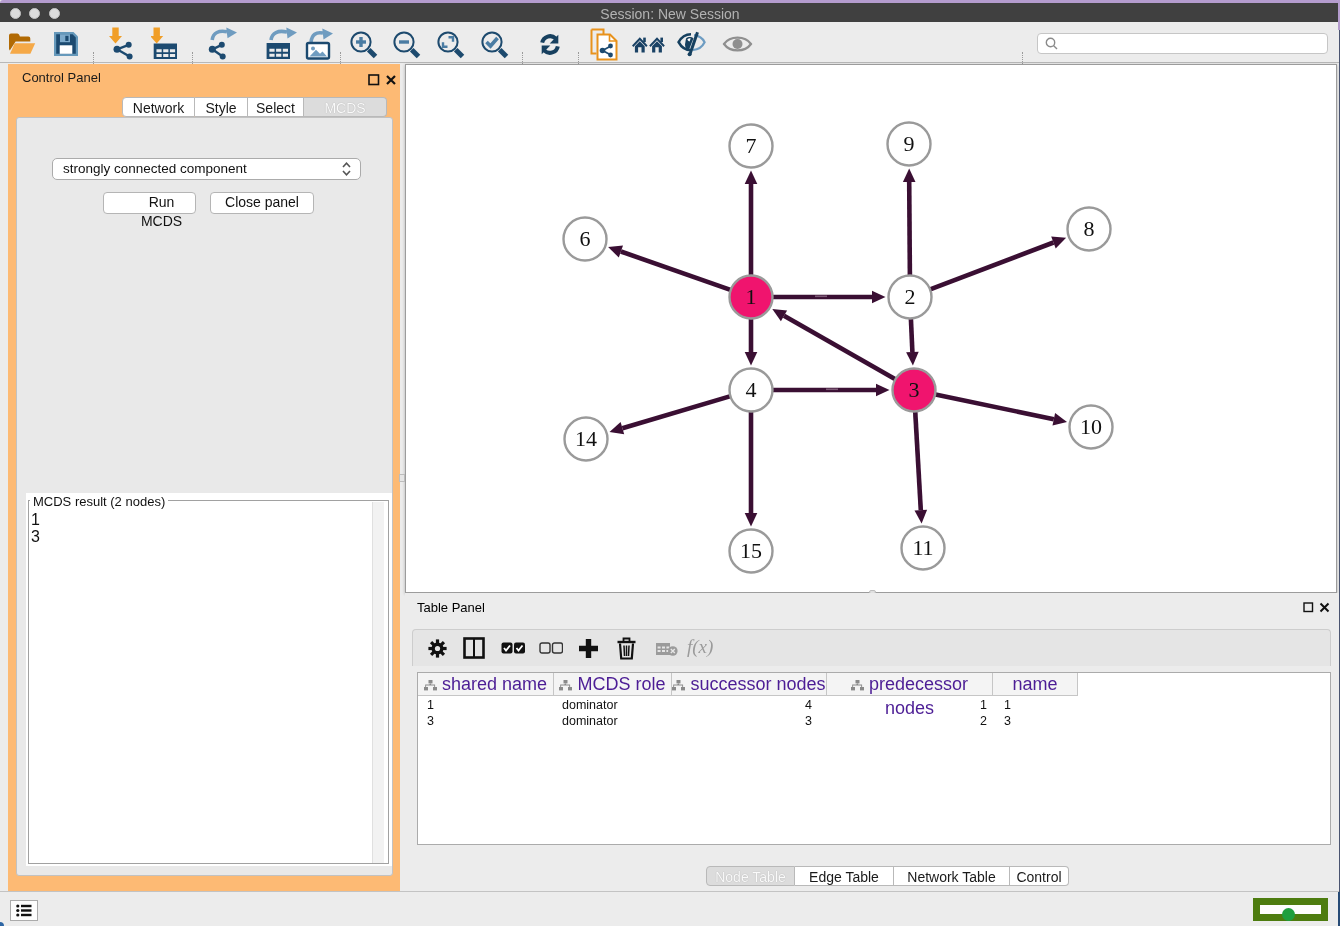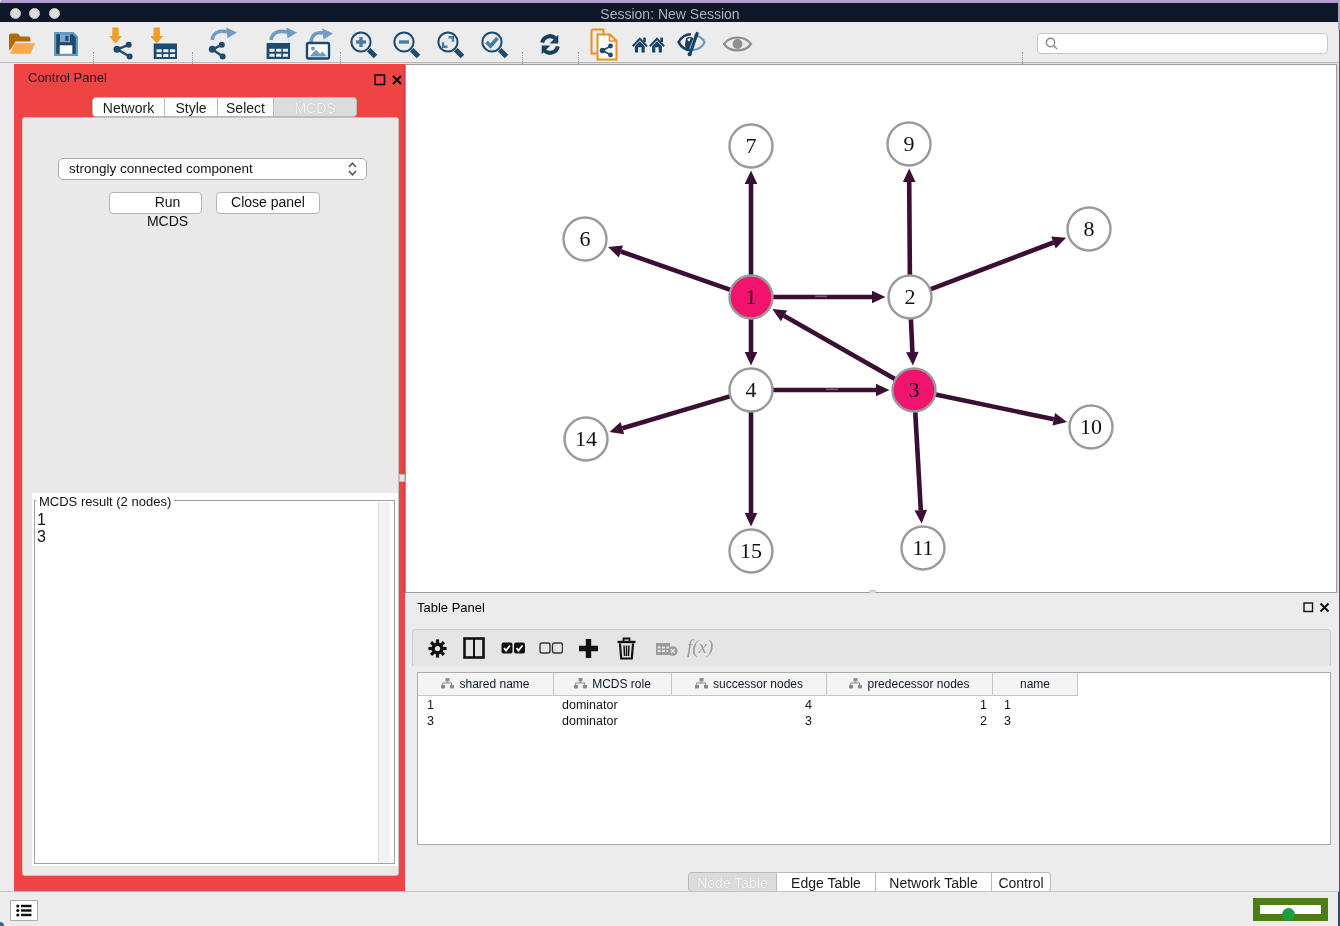--- a/index.html
+++ b/index.html
@@ -1,32 +1,32 @@
 <!DOCTYPE html>
 <html><head>
 <meta charset="utf-8">
 <style>
 * { margin:0; padding:0; box-sizing:border-box; }
 html,body { width:1340px; height:926px; overflow:hidden; }
 body { font-family:"Liberation Sans", sans-serif; background:#ececec; position:relative; }
 .abs { position:absolute; }
 
 #purpletop { left:0; top:0; width:1340px; height:3px; background:#b49cce; border-radius:5px 5px 0 0; }
-#titlebar { left:0; top:3px; width:1340px; height:19px; background:#0f172a; }
+#titlebar { left:0; top:3px; width:1340px; height:19px; background:#404040; }
 .tl { width:11px; height:11px; border-radius:50%; background:#dcdcdc; border:1px solid #c2c2c2; top:4.5px; }
 #wtitle { top:3px; width:1340px; text-align:center; color:#b2b2b2; font-size:14px; }
 #toolbar { left:0; top:22px; width:1340px; height:41px; background:#ececec; border-bottom:1px solid #b8b8b8; }
 .tsep { top:30px; width:0; height:26px; border-left:1px dotted #9a9a9a; }
 #searchbox { left:1037px; top:11px; width:291px; height:21px; background:#fff; border:1px solid #c6c6c6; border-radius:4px; }
 
-#cpanel { left:14px; top:64px; width:392px; height:827px; background:#ef4444; }
+#cpanel { left:8px; top:64px; width:392px; height:827px; background:#fdba74; }
 #cptitle { left:14px; top:6px; font-size:13px; color:#1a1a1a; }
 .tabrow { height:20px; font-size:14px; color:#1a1a1a; display:flex; }
 .tab { background:#fff; border:1px solid #b9b9b9; border-left:none; padding-top:2px; text-align:center; }
-.tab.first { border-left:1px solid #b9b9b9; border-radius:4px 0 0 4px; }
+.tab.first { border-left:1px solid #b9b9b9; border-radius:4px 0 0 4px;margin-left:36px; }
 .tab.last { border-radius:0 4px 4px 0; }
 .tab.sel { background:#dcdcdc; color:#fafafa; text-shadow:0 0 1px #9a9a9a; }
 #cptabs { left:78px; top:33px; }
 #cpbody { left:8px; top:53px; width:377px; height:759px; background:#e9e9e9; border:1px solid #c2c2c2; border-radius:3px; }
 #optlabel { top:72px; left:4px; width:392px; text-align:center; font-size:14px; letter-spacing:0.3px; color:#111; }
 #combo { left:44px; top:94px; width:309px; height:22px; background:#fff; border:1px solid #ababab; border-radius:5px; font-size:13.5px; color:#111; line-height:20px; padding-left:10px; }
 .btn { background:#fff; border:1px solid #b5b5b5; border-radius:4px; font-size:14px; color:#111; text-align:center; line-height:19px; height:22px; }
 #runbtn { left:95px; top:128px; width:93px;padding-left:24px; }
 #closebtn { left:202px; top:128px; width:104px; }
 #fieldset { left:18px; top:429px; width:366px; height:373px; background:#fff; }
@@ -38,25 +38,25 @@
 #netframe { left:405px; top:64px; width:932px; height:529px; background:#fff; border:1px solid #9c9c9c; box-shadow:0 1px 3px rgba(0,0,0,0.25); }
 #nettitle { left:0; top:0; width:930px; height:22px; background:linear-gradient(#f7f7f7,#d9d9d9); border-bottom:1px solid #8f8f8f; }
 .ntl { width:13px; height:13px; border-radius:50%; top:4px; }
 #netname { top:4.5px; width:930px; text-align:center; font-size:13.5px; color:#111; font-weight:bold; letter-spacing:0.2px; }
 #netgrip { left:463px; top:524.5px; width:7px; height:4px; background:#e0e0e0; border:1px solid #bdbdbd; border-radius:2px; }
 
 #tpanel { left:405px; top:593px; width:935px; height:298px; background:#ececec; }
 #tptitle { left:12px; top:7px; font-size:13px; color:#000000; }
 #ttoolbar { left:7px; top:36px; width:919px; height:37px; background:#e5e5e5; border:1px solid #cdcdcd; border-bottom:none; border-radius:4px 4px 0 0;padding-left:44px; }
 #ttable { left:12px; top:79px; width:914px; height:173px; background:#fff; border:1px solid #ababab; }
-#thead { left:0; top:0; width:660px; height:23px; background:#f4f4f4; border-bottom:1px solid #c6c6c6; font-size:12px; color:#0f172a; }
+#thead { left:0; top:0; width:660px; height:23px; background:#f4f4f4; border-bottom:1px solid #c6c6c6; font-size:18px; color:#4c1d95; }
 .thcell { top:0; height:23px; border-right:1px solid #c6c6c6; text-align:center; line-height:23px; }
 .hicon { display:inline-block; vertical-align:-1px; margin-right:5px; }
 .trow { font-size:12.5px; color:#111; height:16px; line-height:16px; }
-#ttabs { left:-3px; top:279px; width:935px; display:flex; justify-content:center; }
+#ttabs { left:-3px; top:273px; width:935px; display:flex; justify-content:center; }
 
 #statusbar { left:0; top:891px; width:1340px; height:35px; background:#ececec; border-top:1px solid #c3c3c3; }
 #listbtn { left:10px; top:8px; width:28px; height:21px; background:#fdfdfd; border:1px solid #ababab; }
 #membtn { left:1253px; top:6px; width:75px; height:23px; background:#fdfdfd; border:7px solid #4d7c0f; font-size:12.5px; color:#404040; line-height:21px; text-align:center; }
 svg.icon { position:absolute; }
 </style>
 </head>
 <body>
 <div id="purpletop" class="abs"></div>
 <div id="titlebar" class="abs">

